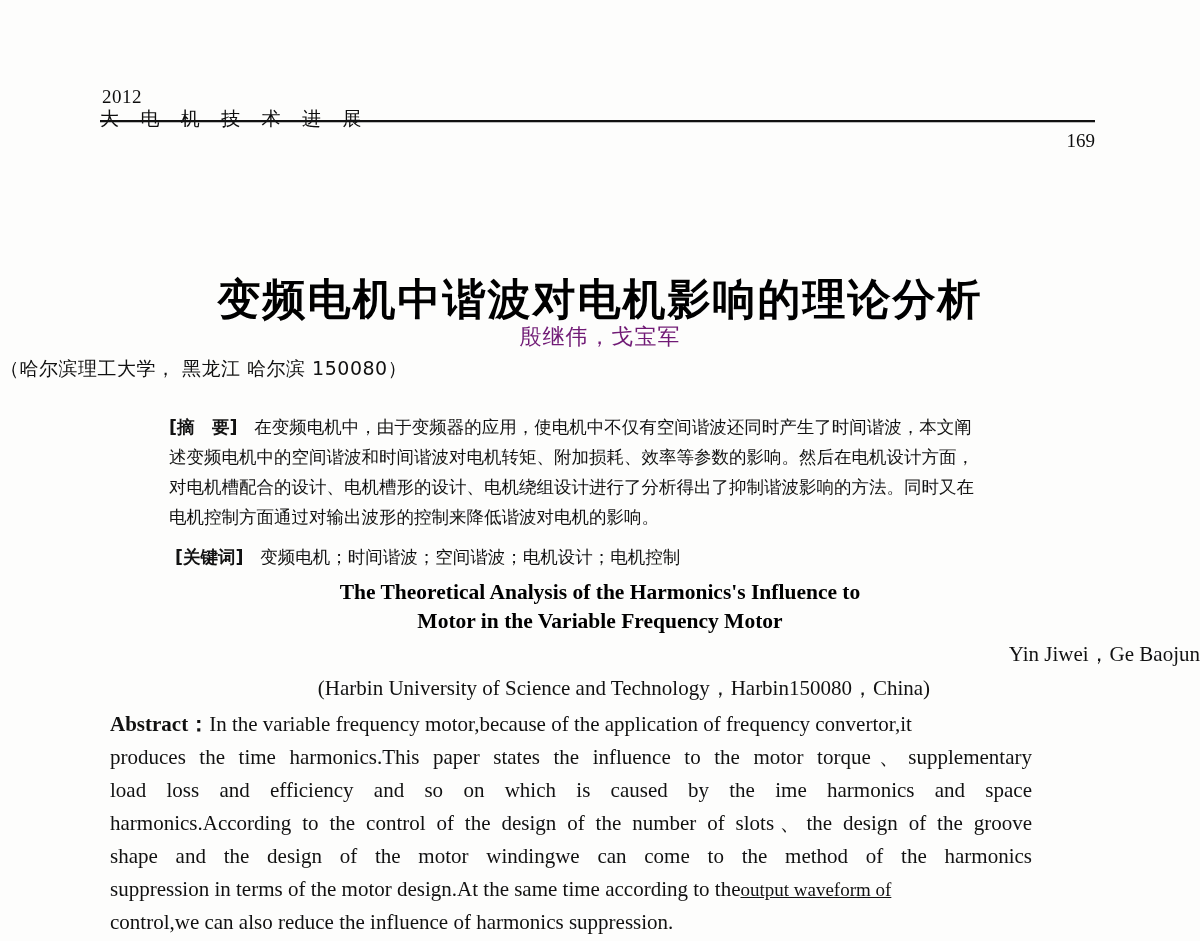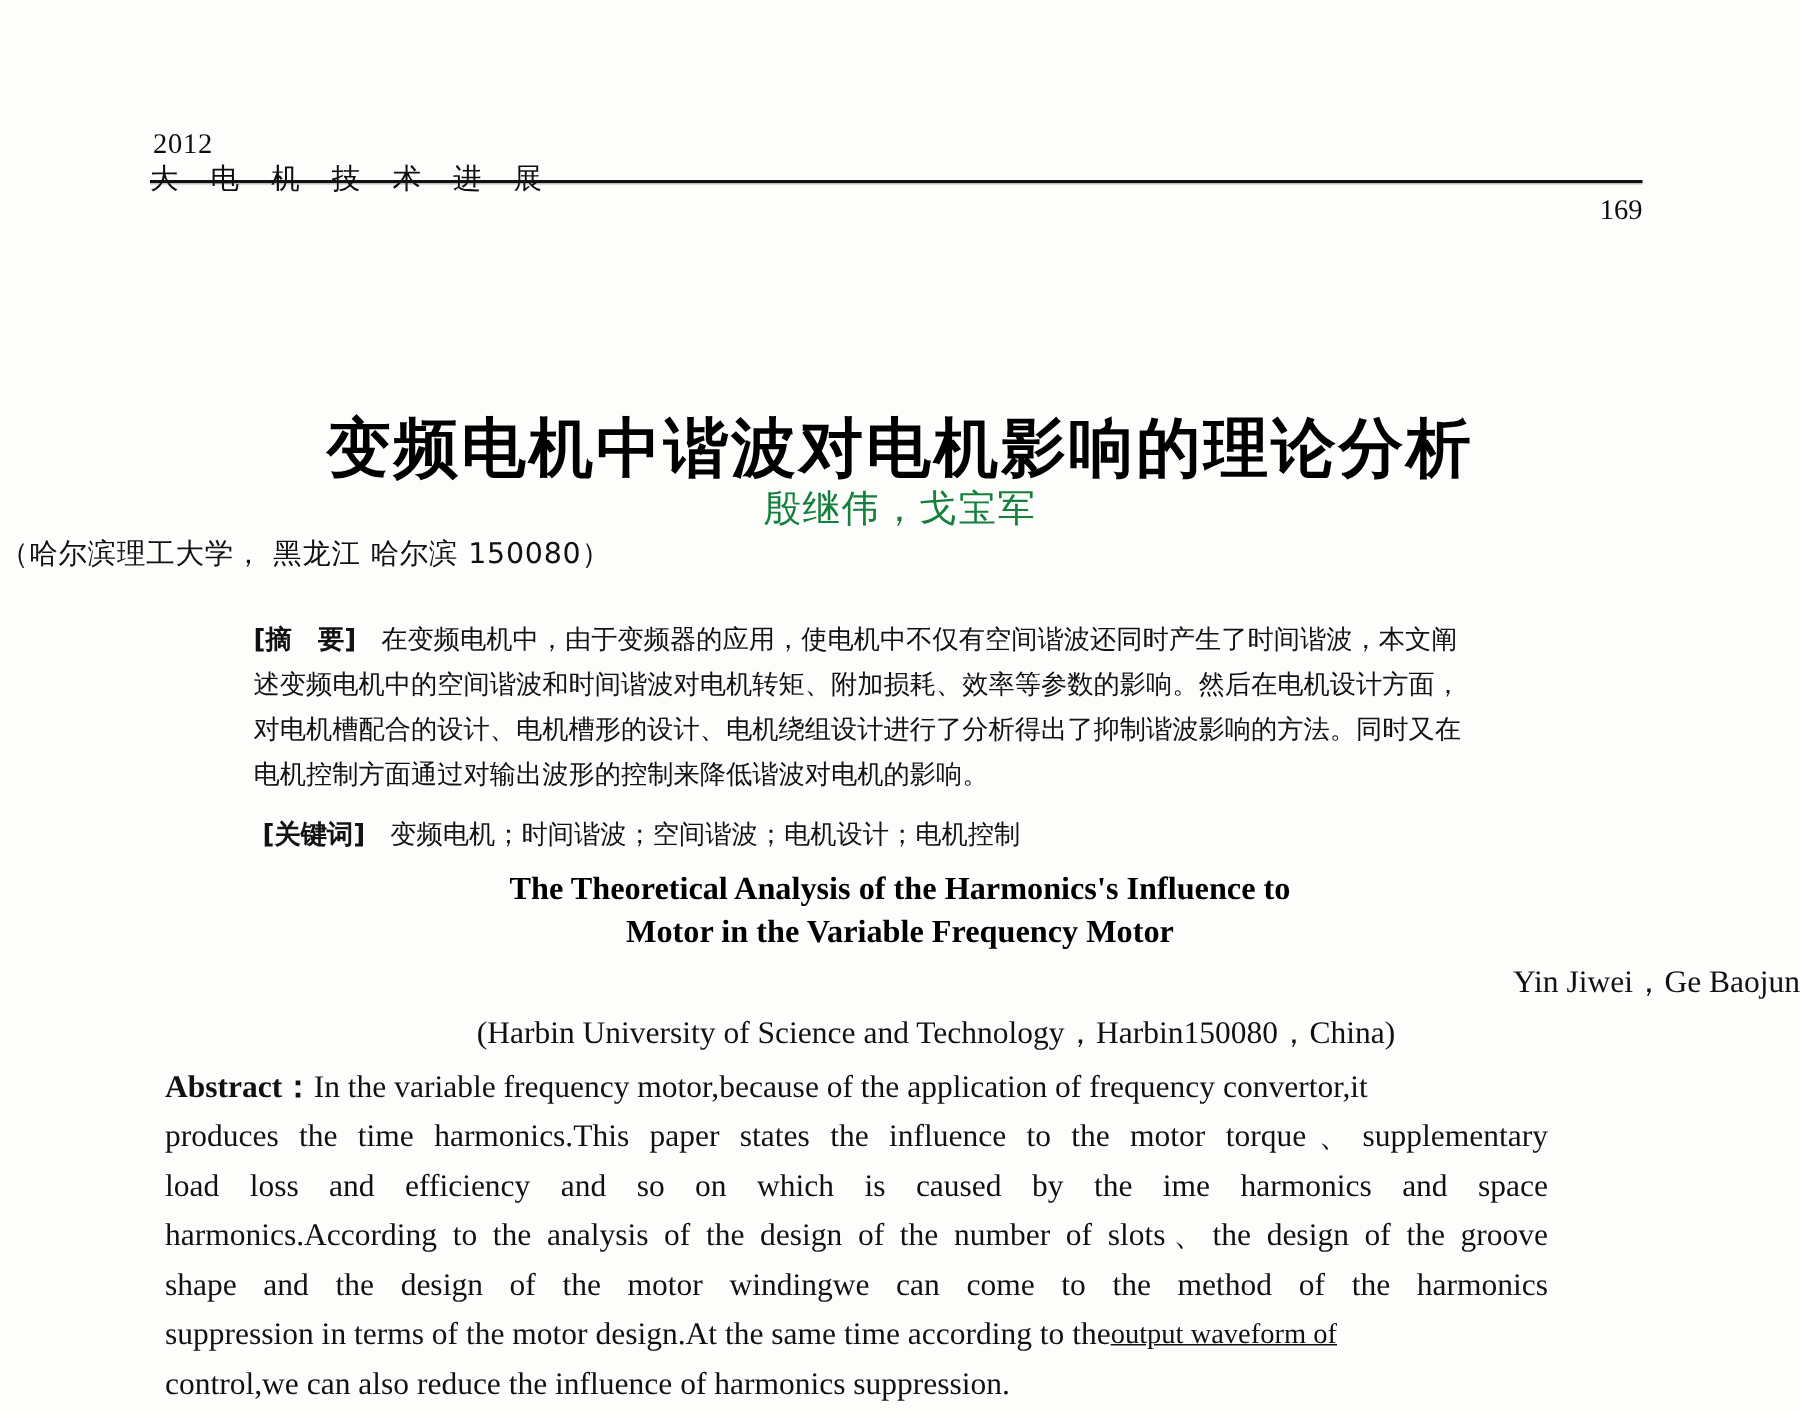--- a/index.html
+++ b/index.html
@@ -91,23 +91,23 @@
     line-height: 1.15;
     color: #000;
   }
   .cn-authors {
     position: absolute;
     left: 0;
     right: 0;
     top: 322px;
     text-align: center;
     font-family: "DejaVu Sans", sans-serif;
-    font-size: 25px;
+    font-size: 22px;
     letter-spacing: 1px;
-    color: #15803d;
+    color: #701a75;
   }
   .cn-affil {
     position: absolute;
     left: 0;
     right: 0;
     top: 356px;
     text-align: left;
     font-family: "DejaVu Sans", sans-serif;
     font-size: 19px;
     letter-spacing: 0.5px;
@@ -264,21 +264,21 @@
   <div class="en-affil">(Harbin University of Science and Technology，Harbin150080，China)</div>
 
   <div class="en-abstract">
 
     <div class="ln"><span class="lbl">Abstract：</span><span>In the variable frequency motor,because of the application of frequency convertor,it</span></div>
 
     <div class="ln flow">produces the time harmonics.This paper states the influence to the motor torque、supplementary</div>
 
     <div class="ln flow">load loss and efficiency and so on which is caused by the ime harmonics and space</div>
 
-    <div class="ln flow">harmonics.According to the analysis of the design of the number of slots、the design of the groove</div>
+    <div class="ln flow">harmonics.According to the control of the design of the number of slots、the design of the groove</div>
 
     <div class="ln flow">shape and the design of the motor windingwe can come to the method of the harmonics</div>
 
     <div class="ln"><span>suppression in terms of the motor design.At the same time according to the</span><span class="small-tail">output waveform of</span></div>
 
     <div class="ln last">control,we can also reduce the influence of harmonics suppression.</div>
   </div>
 
   <div class="ghost-line"></div>
 

